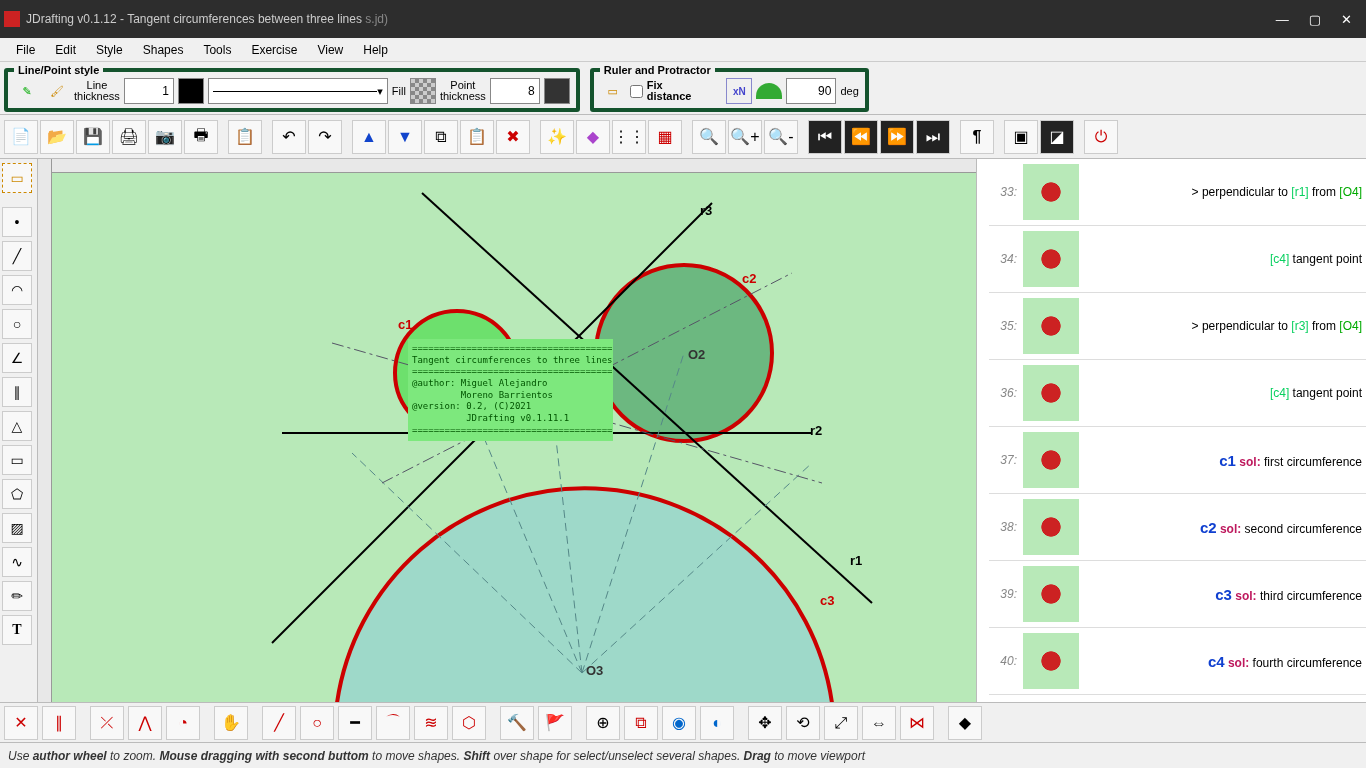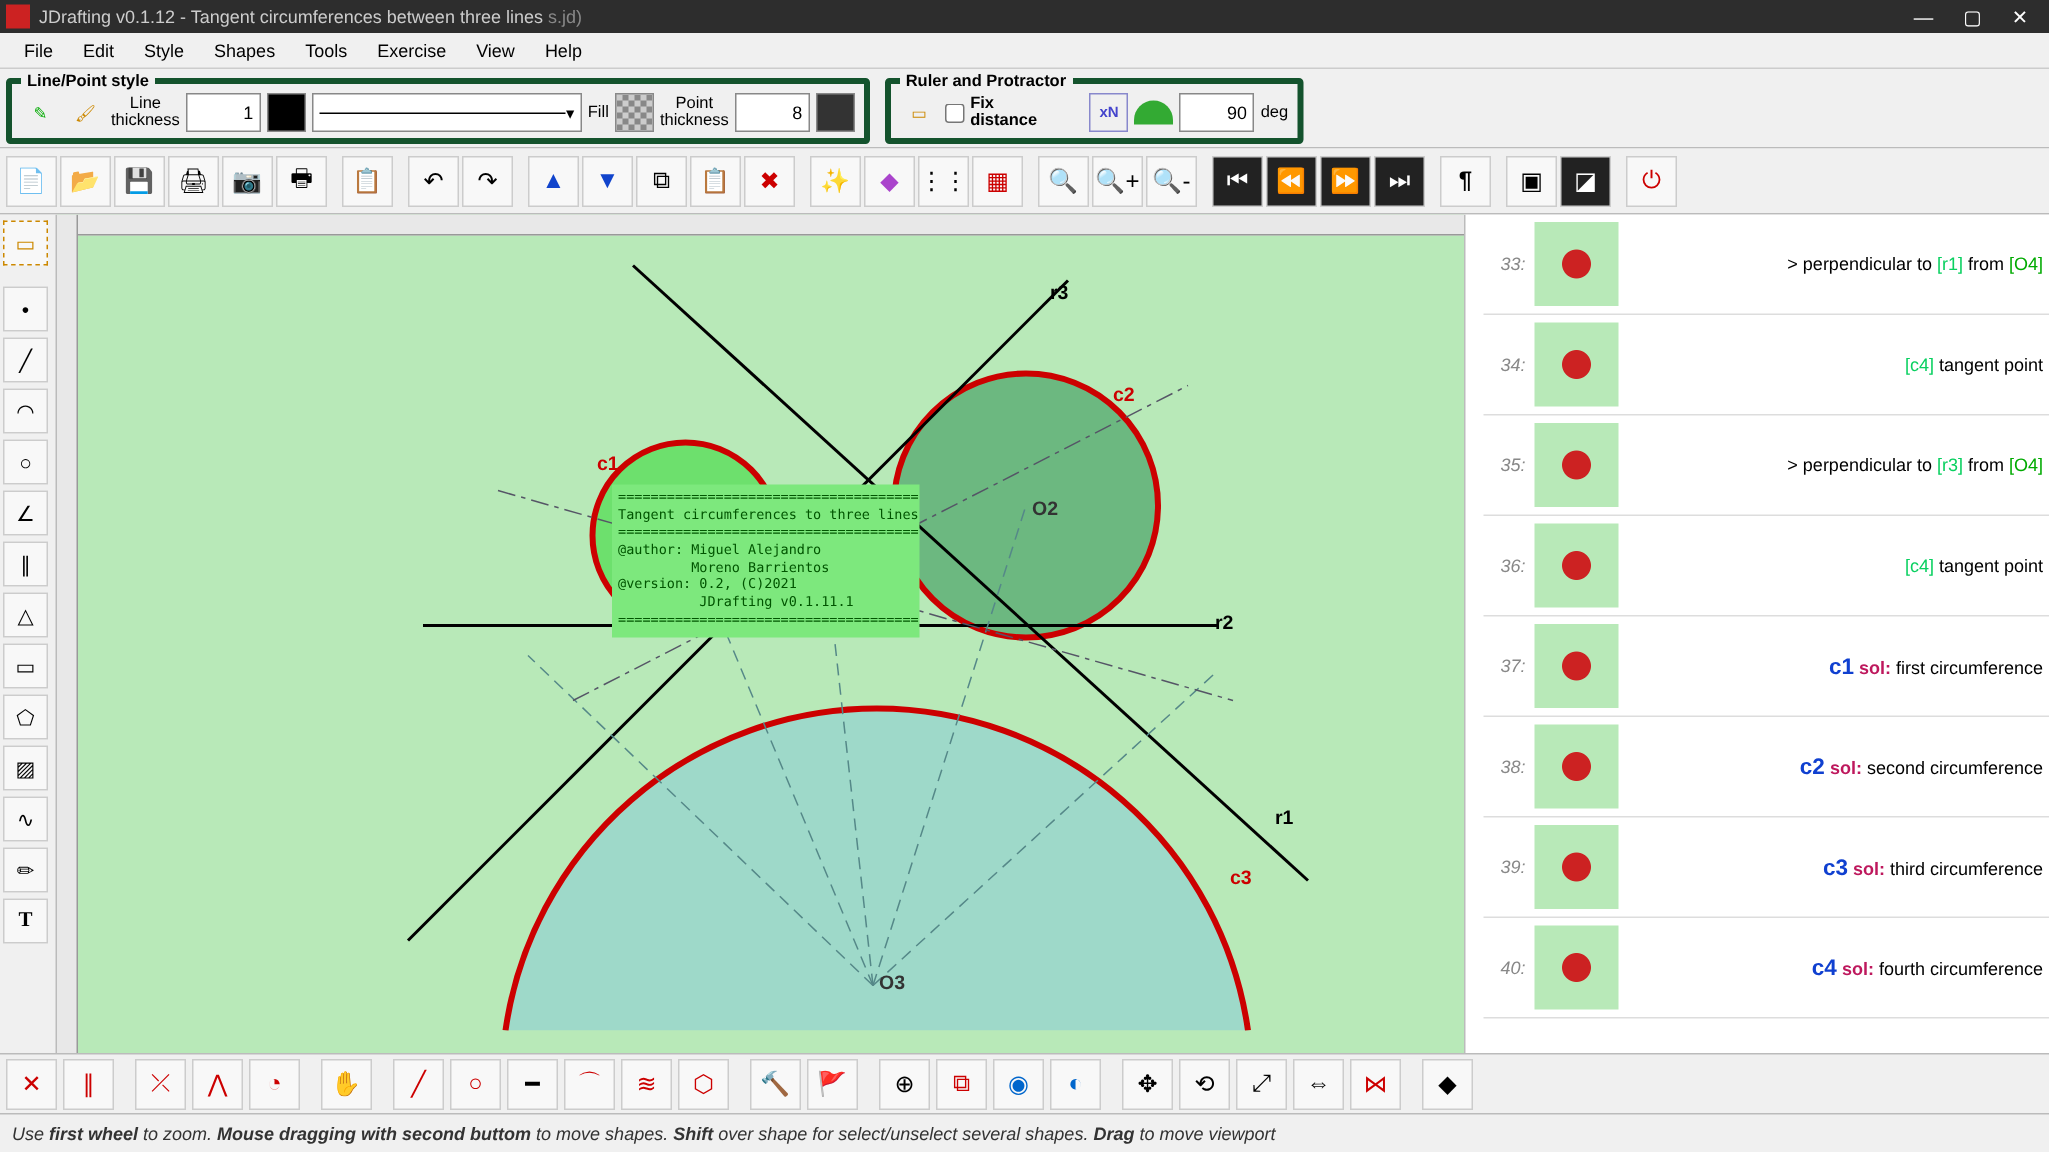--- a/index.html
+++ b/index.html
@@ -1,18 +1,18 @@
 <!DOCTYPE html>
 <html><head>
 <meta charset="utf-8">
 <style>
   * { box-sizing: border-box; margin: 0; padding: 0; font-family: sans-serif; }
   body { width: 1366px; height: 768px; overflow: hidden; background: #fff; display: flex; flex-direction: column; }
   
-  .titlebar { background: #2d2d2d; color: #ccc; height: 22px; display: flex; align-items: center; padding: 0 4px; font-size: 12px; }
+  .titlebar { background: #2d2d2d; color: #ccc; height: 38px; display: flex; align-items: center; padding: 0 4px; font-size: 12px; }
   .titlebar .icon { width: 16px; height: 16px; background: #c22; margin-right: 6px; }
   .titlebar .title { flex: 1; }
   .winbtns { display: flex; gap: 20px; color: #fff; font-size: 13px; padding-right: 10px; }
   .winbtns span { cursor: pointer; }
 
   .menubar { background: #f0f0f0; height: 24px; display: flex; align-items: center; padding: 0 6px; font-size: 12px; border-bottom: 1px solid #ccc; }
   .menubar div { padding: 2px 10px; cursor: pointer; }
 
   .toolbars { background: #f0f0f0; padding: 2px 4px; display: flex; gap: 10px; border-bottom: 1px solid #bbb; }
   fieldset.tool-group { border: 4px solid #14532d; border-radius: 3px; padding: 2px 6px 4px 6px; }
@@ -307,14 +307,14 @@
   <div class="tb-btn">✥</div>
   <div class="tb-btn">⟲</div>
   <div class="tb-btn">⤢</div>
   <div class="tb-btn">⇔</div>
   <div class="tb-btn" style="color:#c00">⋈</div>
   <div class="tb-sep"></div>
   <div class="tb-btn">◆</div>
 </div>
 
 <div class="statusbar">
-    <span id="status-text">Use <b>first wheel</b> to zoom. <b>Mouse dragging with second buttom</b> to move shapes. <b>Shift</b> over shape for select/unselect several shapes. <b>Drag</b> to move viewport</span>
+    <span id="status-text">Use <b>author wheel</b> to zoom. <b>Mouse dragging with second buttom</b> to move shapes. <b>Shift</b> over shape for select/unselect several shapes. <b>Drag</b> to move viewport</span>
   </div>
 
 </body></html>

